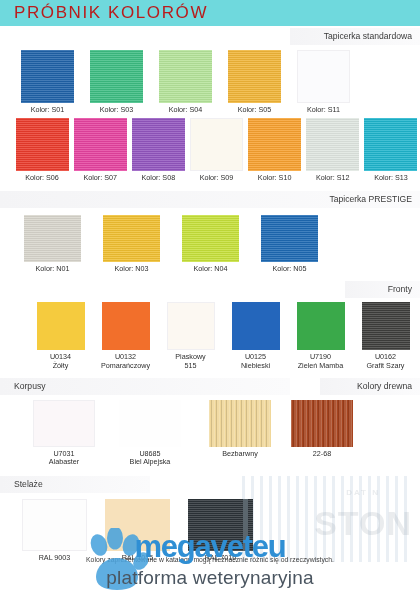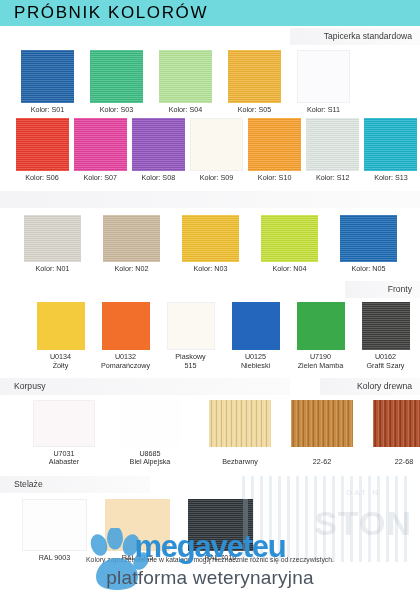--- a/index.html
+++ b/index.html
@@ -18,21 +18,21 @@
   
   .header {
     height: 26px;
     background: #6fd9dd;
     display: flex;
     align-items: center;
     padding-left: 14px;
     box-sizing: border-box;
   }
   .header-title {
-    color: #000000;
+    color: #b91c1c;
     font-size: 17px;
     letter-spacing: 1.6px;
     font-weight: 400;
   }
 
   
   .band {
     height: 17px;
     position: relative;
     margin-top: 2px;
@@ -58,21 +58,20 @@
   .row {
     display: flex;
     padding-left: 13px;
     box-sizing: border-box;
   }
   .cell {
     display: flex;
     flex-direction: column;
     align-items: center;
     box-sizing: border-box;
-    justify-content: space-between;
   }
   .chip {
     box-sizing: border-box;
     position: relative;
     overflow: hidden;
   }
   .chip.tex::after {
     content: "";
     position: absolute;
     inset: 0;
@@ -262,30 +261,27 @@
     <div class="label">Kolor: S12</div>
   </div>
   <div class="cell">
     <div class="chip tex" style="background:#1eb4cc;"></div>
     <div class="label">Kolor: S13</div>
   </div>
 </div>
 
 <div class="band" style="margin-top:8px;">
   <div class="band-bg" style="left:0;right:0;"></div>
+  <div class="band-label right">Tapicerka PRESTIGE</div>
 </div>
 
 <div class="row row-n" style="margin-top:7px;">
   <div class="cell">
     <div class="chip tex" style="background:#d8d5cc;"></div>
     <div class="label">Kolor: N01</div>
-  </div>
-  <div class="cell">
-    <div class="chip tex" style="background:#cbb99f;"></div>
-    <div class="label">Kolor: N02</div>
   </div>
   <div class="cell">
     <div class="chip tex" style="background:#f0bf30;"></div>
     <div class="label">Kolor: N03</div>
   </div>
   <div class="cell">
     <div class="chip tex" style="background:#c6e03a;"></div>
     <div class="label">Kolor: N04</div>
   </div>
   <div class="cell">
@@ -351,24 +347,20 @@
       <div class="label">U8685
 Biel Alpejska</div>
     </div>
   </div>
   <div class="row row-w" style="padding-left:6px;">
     <div class="cell">
       <div class="chip wood" style="background:#f0d79a;"></div>
       <div class="label">Bezbarwny</div>
     </div>
     <div class="cell">
-      <div class="chip wood" style="background:#c07f33;"></div>
-      <div class="label">22-62</div>
-    </div>
-    <div class="cell">
       <div class="chip wood" style="background:#a6441f;"></div>
       <div class="label">22-68</div>
     </div>
   </div>
 </div>
 
 <div class="band" style="margin-top:9px;">
   <div class="band-bg" style="left:0;width:150px;"></div>
   <div class="band-label left">Stelaże</div>
 </div>

